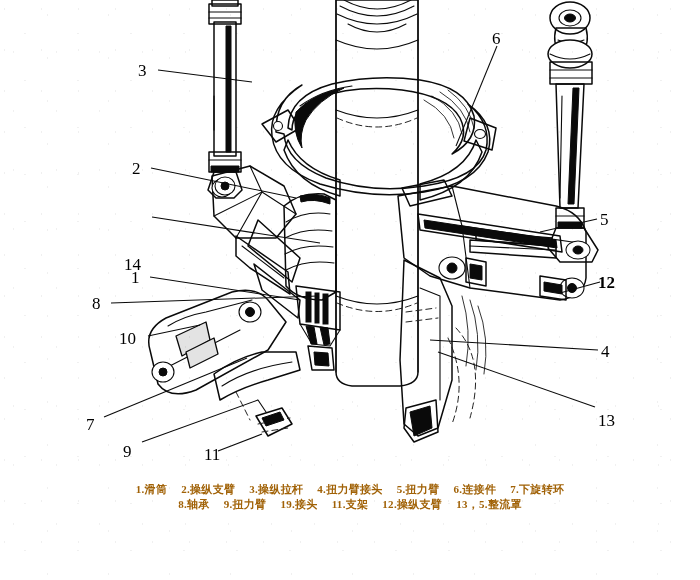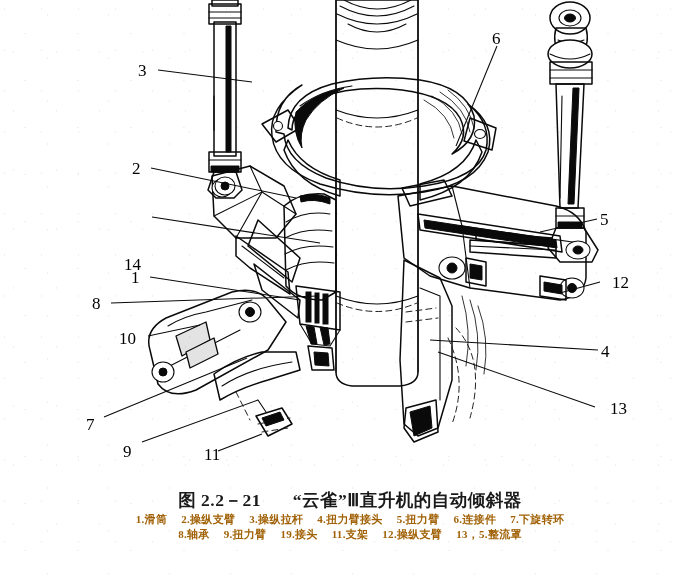--- a/index.html
+++ b/index.html
@@ -335,32 +335,27 @@
       <div class="callout" style="left: 132px; top: 160px;">2</div>
       <div class="callout" style="left: 124px; top: 208px; margin-top: 48px;">14</div>
       <div class="callout" style="left: 131px; top: 269px;">1</div>
       <div class="callout" style="left: 92px; top: 295px;">8</div>
       <div class="callout" style="left: 119px; top: 330px; text-align: center;">10</div>
       <div class="callout" style="left: 86px; top: 416px;">7</div>
       <div class="callout" style="left: 123px; top: 443px;">9</div>
       <div class="callout" style="left: 204px; top: 446px;">11</div>
       <div class="callout" style="left: 492px; top: 30px;">6</div>
       <div class="callout" style="left: 600px; top: 211px;">5</div>
-      <div class="callout" style="left: 612px; top: 274px;">12</div>
+      <div class="callout" style="left: 598px; top: 274px; font-weight: bold;">12</div>
       <div class="callout" style="left: 601px; top: 343px;">4</div>
-      <div class="callout" style="left: 598px; top: 400px; margin-left: 12px;">13</div>
+      <div class="callout" style="left: 598px; top: 412px;">13</div>
     </div>
 
   <div id="caption">
 
-    <div class="cap-title">
-      <span>图 2.2－21</span>
-      <span class="gap"></span>
-      <span>“云雀”Ⅲ直升机的自动倾斜器</span>
-    </div>
 
     <div class="cap-line" id="legend-line-1"><span class="it"><span>1.</span><span>滑筒</span></span><span class="it"><span>2.</span><span>操纵支臂</span></span><span class="it"><span>3.</span><span>操纵拉杆</span></span><span class="it"><span>4.</span><span>扭力臂接头</span></span><span class="it"><span>5.</span><span>扭力臂</span></span><span class="it"><span>6.</span><span>连接件</span></span><span class="it"><span>7.</span><span>下旋转环</span></span></div>
     <div class="cap-line" id="legend-line-2"><span class="it"><span>8.</span><span>轴承</span></span><span class="it"><span>9.</span><span>扭力臂</span></span><span class="it"><span>19.</span><span>接头</span></span><span class="it"><span>11.</span><span>支架</span></span><span class="it"><span>12.</span><span>操纵支臂</span></span><span class="it"><span>13，5.</span><span>整流罩</span></span></div>
 
   </div>
 
   <div id="grain"></div>
 </div>
 
 </body></html>

